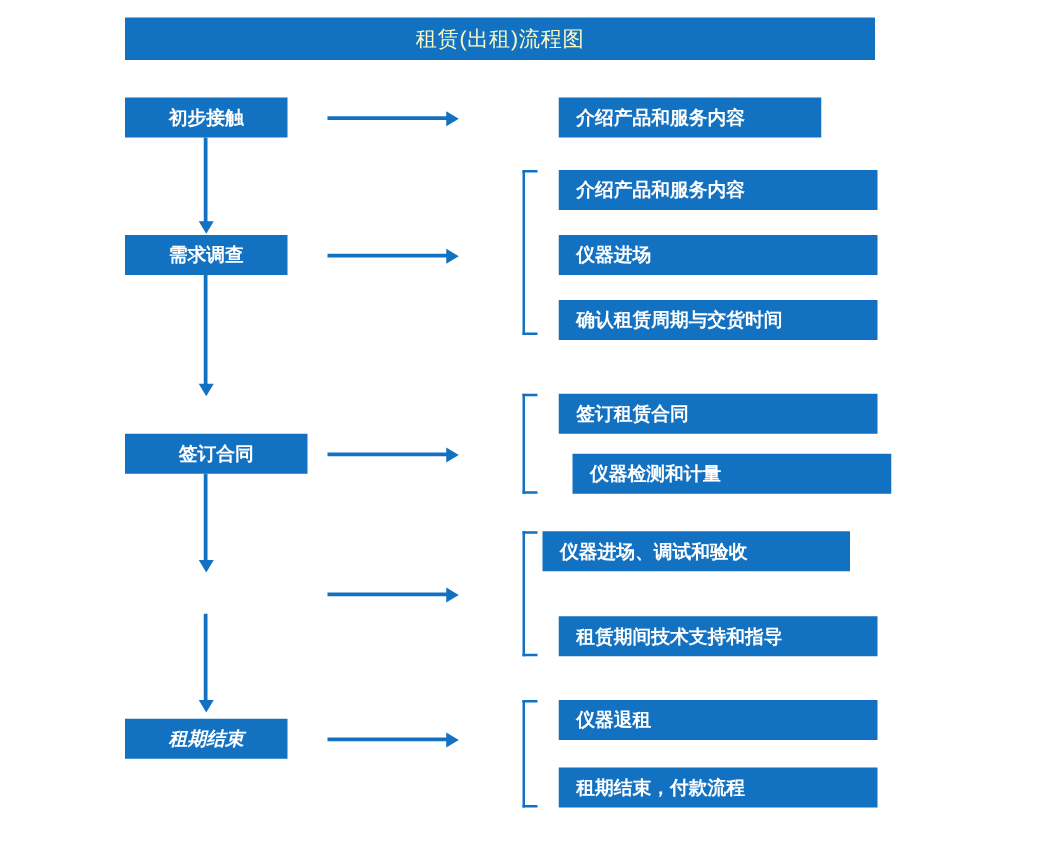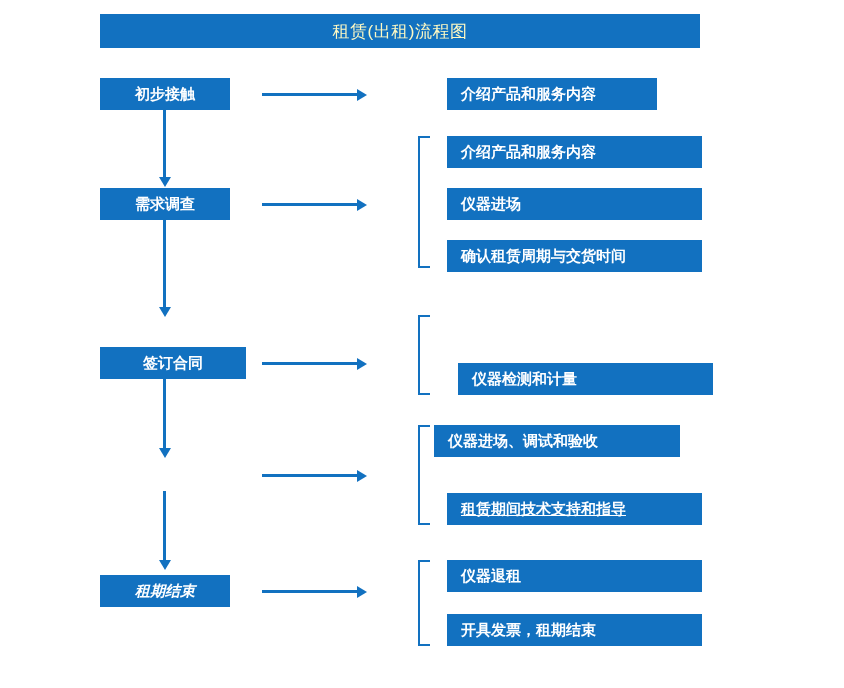--- a/index.html
+++ b/index.html
@@ -113,28 +113,29 @@
   <div class="harrow" style="left:262px; top:203px; width:96px;"></div>
   <div class="bracket" style="left:418px; top:136px; height:132px;"></div>
   <div class="node right" style="left:447px; top:136px; width:255px;">介绍产品和服务内容</div>
   <div class="node right" style="left:447px; top:188px; width:255px;">仪器进场</div>
   <div class="node right" style="left:447px; top:240px; width:255px;">确认租赁周期与交货时间</div>
   <div class="vconn" style="left:163px; top:220px; height:88px;"></div>
 
   <div class="node left" style="left:100px; top:347px; width:146px;">签订合同</div>
   <div class="harrow" style="left:262px; top:362px; width:96px;"></div>
   <div class="bracket" style="left:418px; top:315px; height:80px;"></div>
+  <div class="node right" style="left:447px; top:315px; width:255px;">签订租赁合同</div>
   <div class="node right" style="left:458px; top:363px; width:255px;">仪器检测和计量</div>
   <div class="vconn" style="left:163px; top:379px; height:70px;"></div>
 
   <div class="harrow" style="left:262px; top:474px; width:96px;"></div>
   <div class="bracket" style="left:418px; top:425px; height:100px;"></div>
   <div class="node right" style="left:434px; top:425px; width:246px;">仪器进场、调试和验收</div>
-  <div class="node right" style="left:447px; top:493px; width:255px;text-decoration:underline;">租赁期间技术支持和指导</div>
+  <div class="node right" style="left:447px; top:493px; width:255px;">租赁期间技术支持和指导</div>
   <div class="vconn" style="left:163px; top:491px; height:70px;"></div>
 
   <div class="node left" style="left:100px; top:575px; width:130px;font-style:italic;">租期结束</div>
   <div class="harrow" style="left:262px; top:590px; width:96px;"></div>
   <div class="bracket" style="left:418px; top:560px; height:86px;"></div>
   <div class="node right" style="left:447px; top:560px; width:255px;">仪器退租</div>
-  <div class="node right" style="left:447px; top:614px; width:255px;">开具发票，租期结束</div>
+  <div class="node right" style="left:447px; top:614px; width:255px;">租期结束，付款流程</div>
 
 </div>
 
 </body></html>

